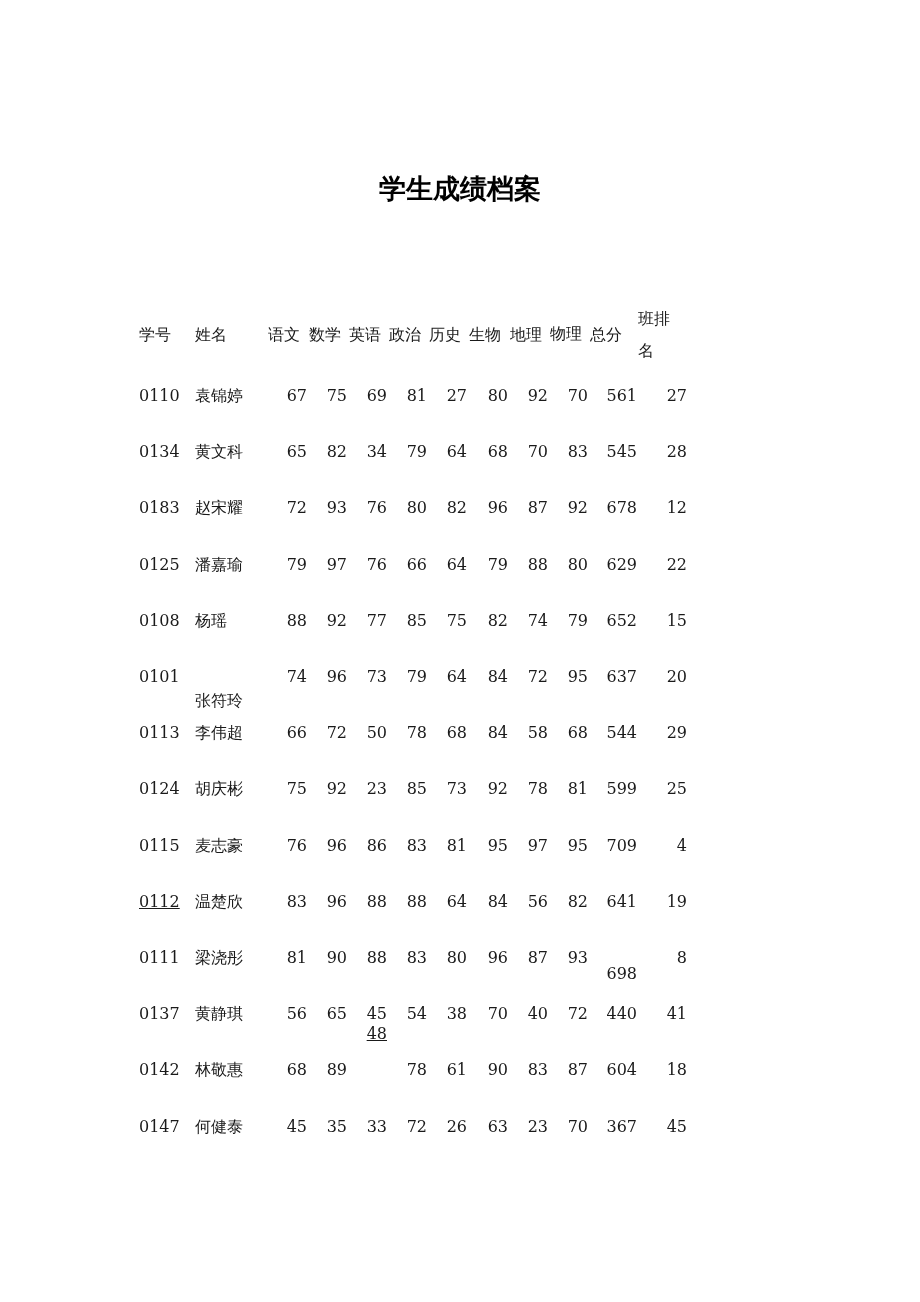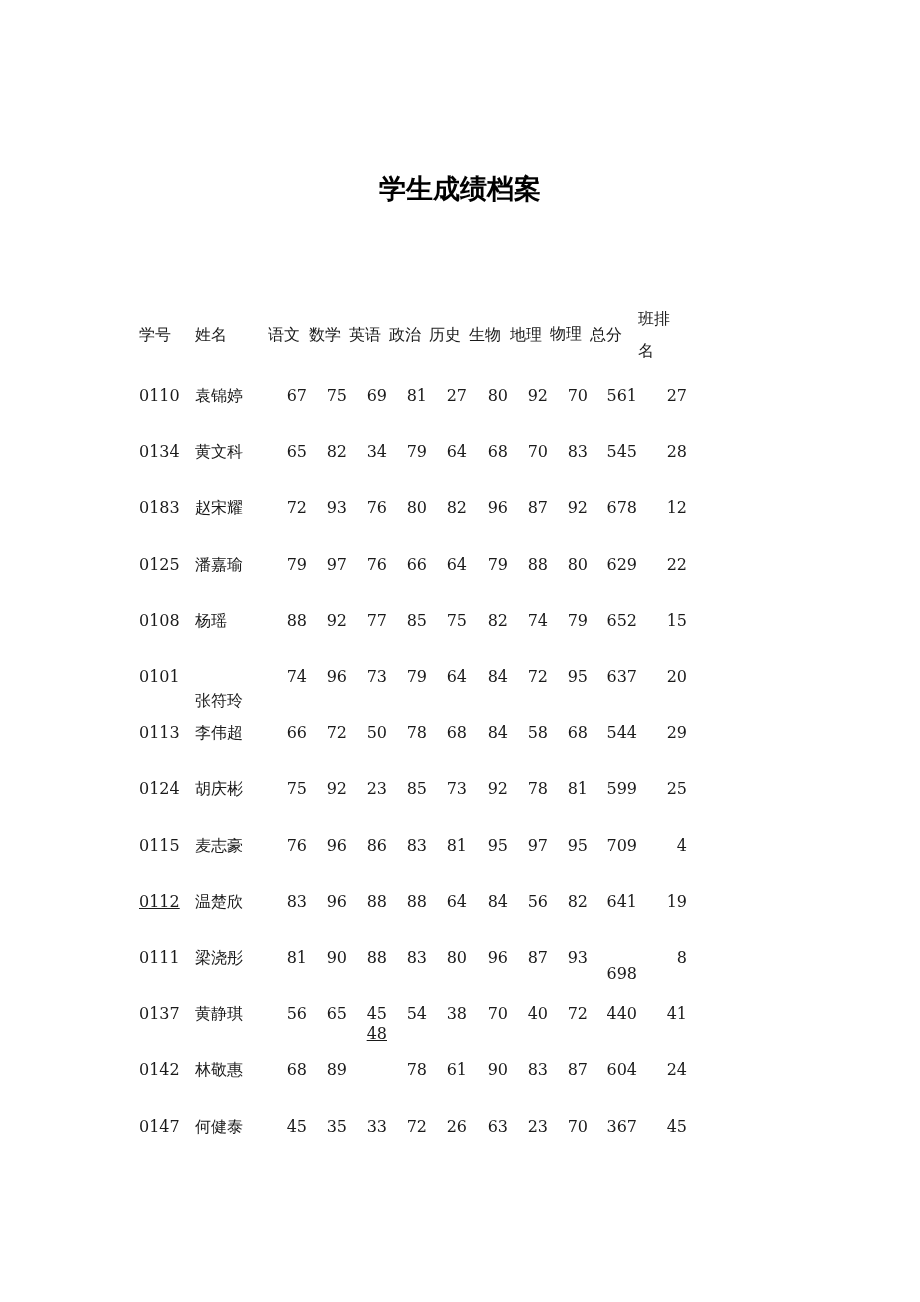--- a/index.html
+++ b/index.html
@@ -236,21 +236,21 @@
         <span class="cell name" style="top:1060px;">林敬惠</span>
         <span class="cell num" style="top:1060px; right:613px;">68</span>
         <span class="cell num" style="top:1060px; right:573px;">89</span>
         <span class="cell num" style="top:1024px; right:533px;text-decoration:underline;">48</span>
         <span class="cell num" style="top:1060px; right:493px;">78</span>
         <span class="cell num" style="top:1060px; right:453px;">61</span>
         <span class="cell num" style="top:1060px; right:412px;">90</span>
         <span class="cell num" style="top:1060px; right:372px;">83</span>
         <span class="cell num" style="top:1060px; right:332px;">87</span>
         <span class="cell num" style="top:1060px; right:283px;margin-left:16px;">604</span>
-        <span class="cell num" style="top:1060px; right:233px;">24</span>
+        <span class="cell num" style="top:1060px; right:233px;">18</span>
       </div>
       <div>
         <span class="cell id" style="top:1117px;">0147</span>
         <span class="cell name" style="top:1117px;">何健泰</span>
         <span class="cell num" style="top:1117px; right:613px;">45</span>
         <span class="cell num" style="top:1117px; right:573px;">35</span>
         <span class="cell num" style="top:1117px; right:533px;">33</span>
         <span class="cell num" style="top:1117px; right:493px;">72</span>
         <span class="cell num" style="top:1117px; right:453px;">26</span>
         <span class="cell num" style="top:1117px; right:412px;">63</span>

